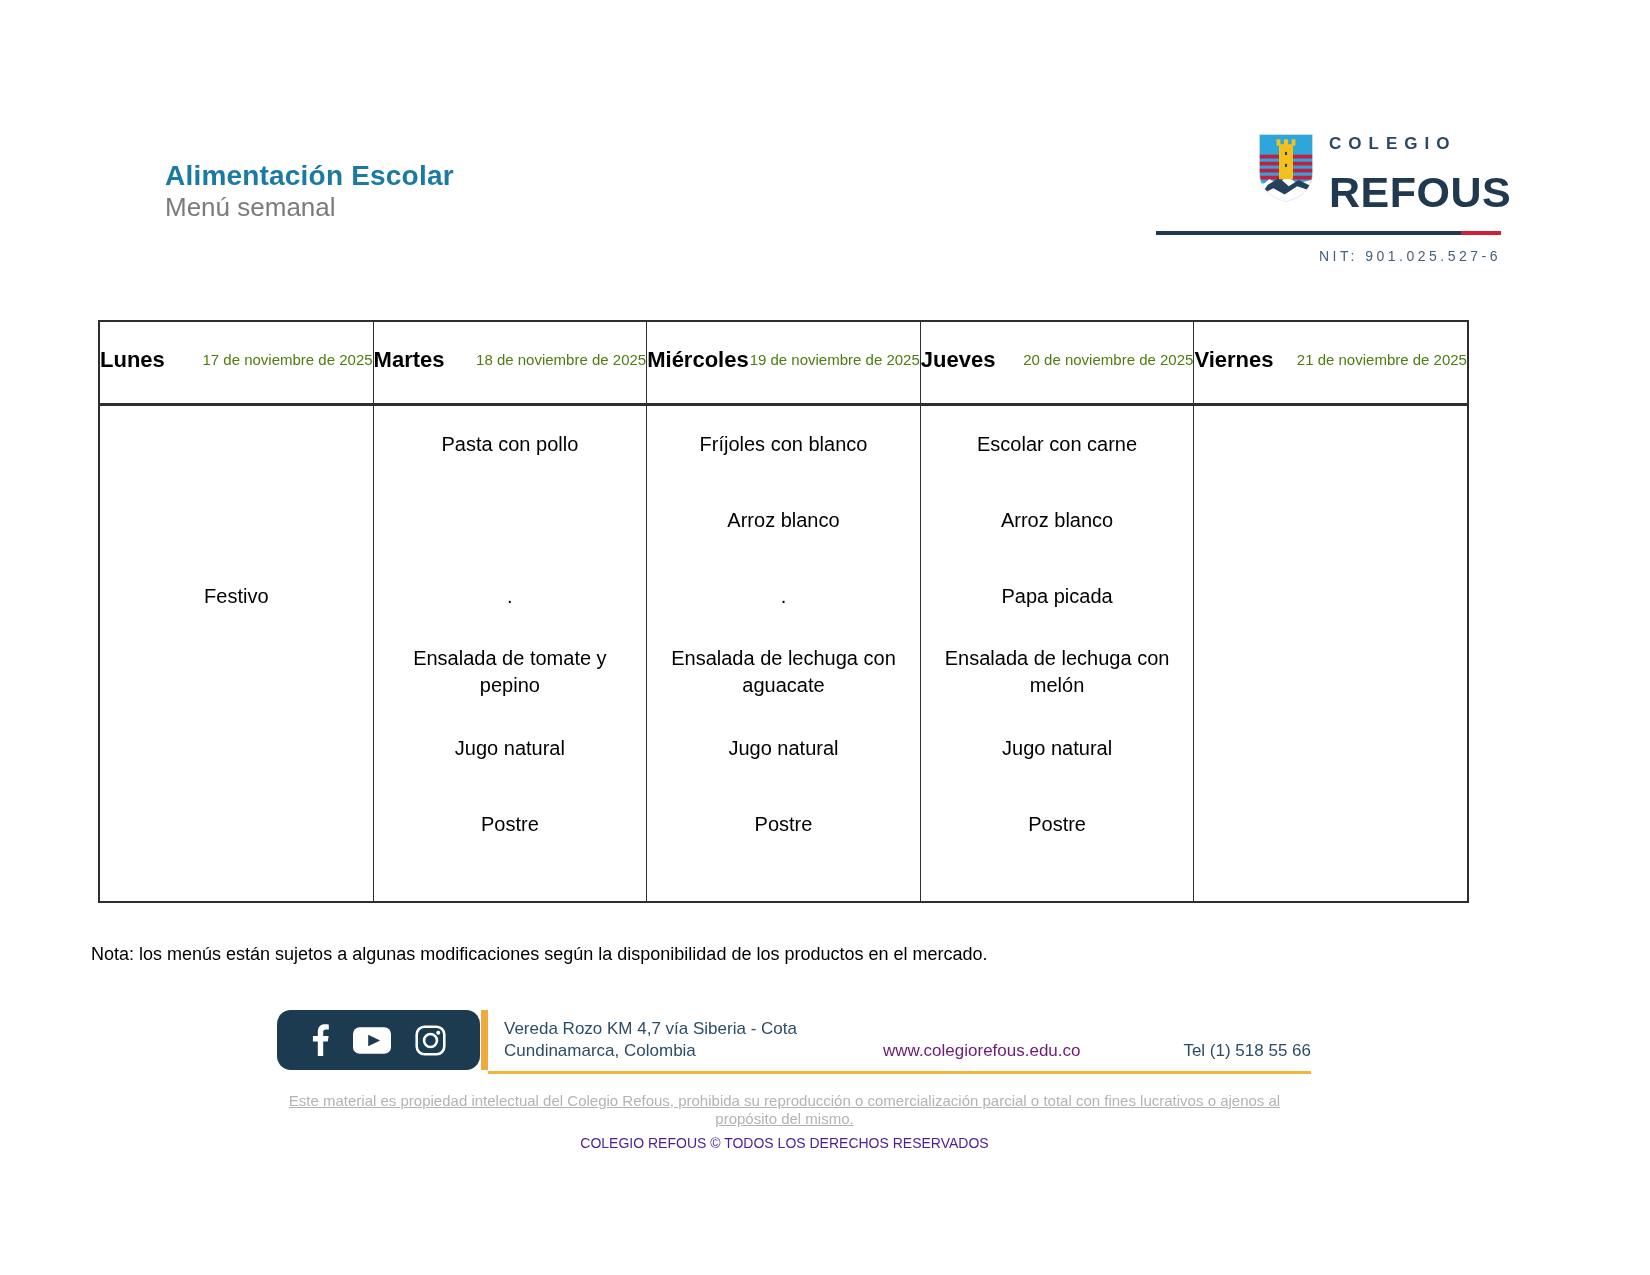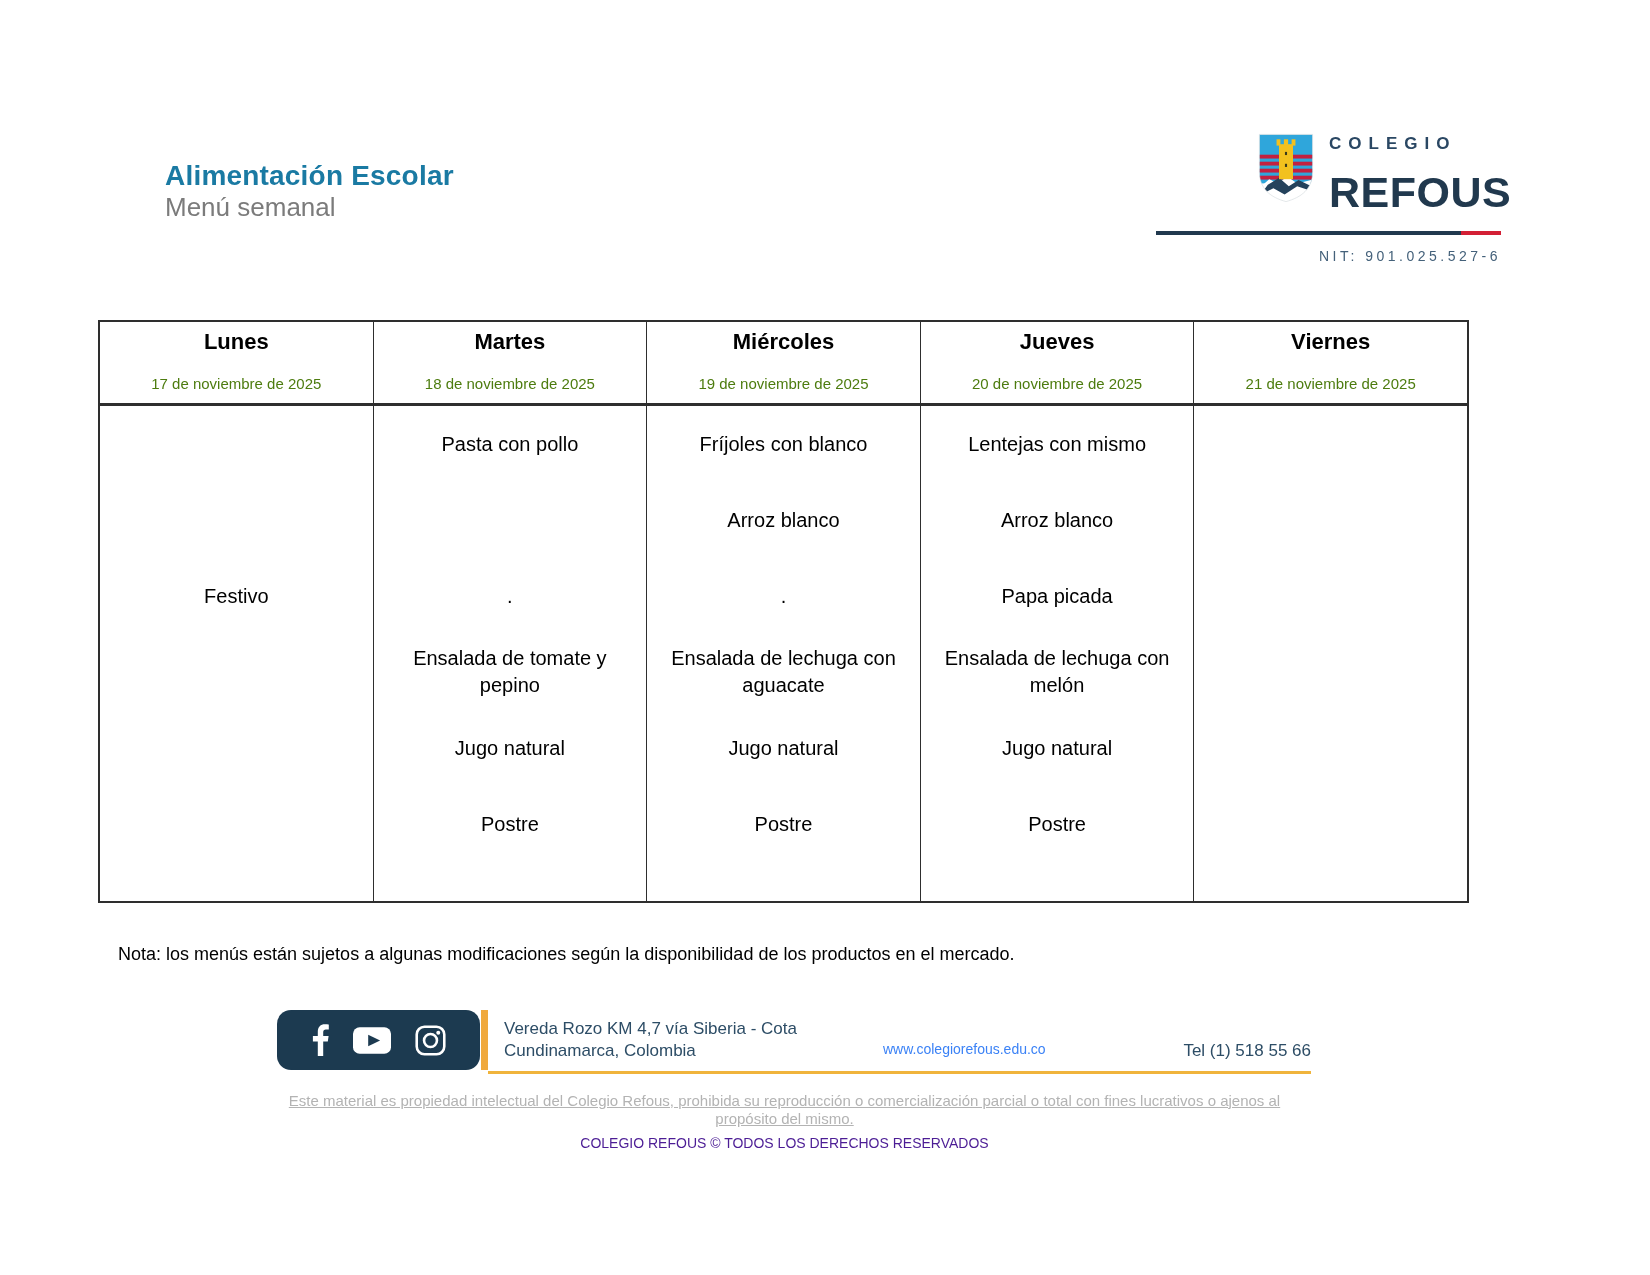--- a/index.html
+++ b/index.html
@@ -19,39 +19,39 @@
   .logo-rule { position:absolute; left:1156px; top:231px; width:345px; height:4px; background:#21394E; }
   .logo-rule-red { position:absolute; right:0; top:0; width:40px; height:4px; background:#D31F35; }
   .nit { position:absolute; left:1156px; top:248px; width:345px; text-align:right;
          font-size:14px; letter-spacing:3.5px; color:#44617A; font-weight:500; }
 
   
   .menu-table { position:absolute; left:98px; top:320px; width:1371px; height:583px;
                 border:2px solid #2e2e2e; display:flex; background:#fff; }
   .day-col { flex:1 1 0; display:flex; flex-direction:column; min-width:0; }
   .day-col + .day-col { border-left:1.5px solid #2e2e2e; }
-  .day-header { height:84px; flex:0 0 84px; display:flex; flex-direction:column; align-items:center;
+  .day-header { height:84px; flex:0 0 84px; display:flex; flex-direction:row; align-items:center;
                 justify-content:space-between; padding:7px 0 11px; border-bottom:3px solid #2e2e2e; }
   .day-name { font-size:22px; font-weight:bold; color:#000; line-height:1.2; }
   .day-date { font-size:15px; color:#4d7c0f; line-height:1.1; }
   .day-menu-cell { flex:1 1 auto; display:flex; flex-direction:column; }
   .menu-slot { height:76px; flex:0 0 76px; display:flex; align-items:center; justify-content:center;
                text-align:center; font-size:20px; color:#000; line-height:1.35; padding:0 12px; }
 
   
-  .note { position:absolute; left:118px; top:944px; font-size:18px; color:#000; }
+  .note { position:absolute; left:91px; top:944px; font-size:18px; color:#000; }
 
   
   .social-box { position:absolute; left:277px; top:1010px; width:203px; height:60px;
                 background:#1C3A50; border-radius:14px; display:flex; align-items:center;
                 justify-content:center; gap:24px; }
   .social-box svg { display:block; }
   .gold-strip { position:absolute; left:481px; top:1010px; width:7px; height:60px; background:#F0A93C; }
   .address { position:absolute; left:504px; top:1018px; font-size:17px; line-height:22px; color:#2D4D66; }
-  .website { position:absolute; left:883px; top:1041px; font-size:14px; color:#3b82f6; }
+  .website { position:absolute; left:883px; top:1041px; font-size:17px; color:#701a75; }
   .phone { position:absolute; right:339px; top:1041px; font-size:17px; color:#2D4D66; text-align:right; }
   .gold-rule { position:absolute; left:488px; top:1071px; width:823px; height:2.5px; background:#F0B43C; }
   .copyright { position:absolute; left:259px; top:1092px; width:1051px; text-align:center; color:#b3b3b3; }
   .copyright-l1 { font-size:15px; line-height:1.2;text-decoration:underline; }
   .copyright-l2 { font-size:14px; line-height:1.2; margin-top:7px; color:#4c1d95; }
 </style>
 </head>
 <body>
 
 <div class="page">
@@ -139,21 +139,21 @@
           <div class="menu-slot">Jugo natural</div>
           <div class="menu-slot">Postre</div>
         </div>
     </div>
       <div class="day-col">
       <div class="day-header">
         <div class="day-name">Jueves</div>
         <div class="day-date">20 de noviembre de 2025</div>
       </div>
       <div class="day-menu-cell">
-          <div class="menu-slot">Lentejas con mismo</div>
+          <div class="menu-slot">Escolar con carne</div>
           <div class="menu-slot">Arroz blanco</div>
           <div class="menu-slot">Papa picada</div>
           <div class="menu-slot">Ensalada de lechuga con melón</div>
           <div class="menu-slot">Jugo natural</div>
           <div class="menu-slot">Postre</div>
         </div>
     </div>
       <div class="day-col">
       <div class="day-header">
         <div class="day-name">Viernes</div>

